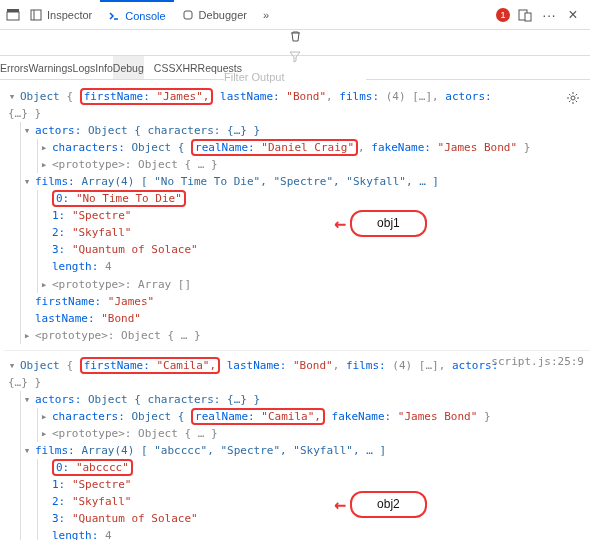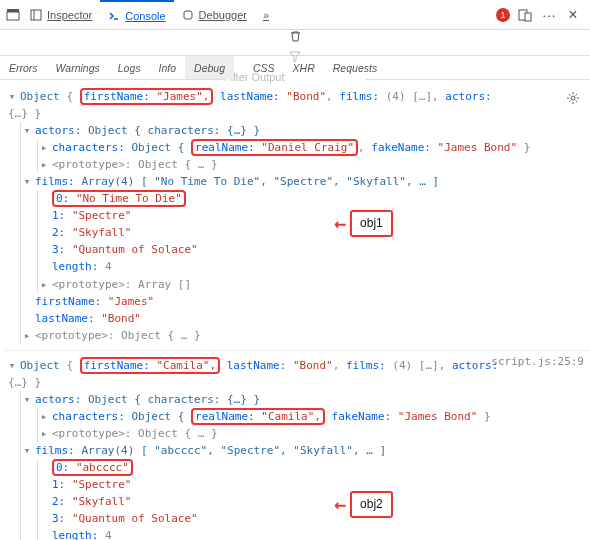--- a/index.html
+++ b/index.html
@@ -1,43 +1,43 @@
 <!DOCTYPE html>
 <html><head>
 <meta charset="utf-8">
 <style>
 * { margin: 0; padding: 0; box-sizing: border-box; }
 body { font-family: -apple-system, "Segoe UI", Arial, sans-serif; font-size: 11px; background: #fff; width: 590px; height: 540px; overflow: hidden; }
 .toolbar { display: flex; align-items: center; border-bottom: 1px solid #ddd; height: 30px; padding: 0 4px; }
-.tab { display: flex; align-items: center; padding: 0 8px; height: 100%; cursor: pointer; color: #555; gap: 5px; text-decoration: underline; }
+.tab { display: flex; align-items: center; padding: 0 8px; height: 100%; cursor: pointer; color: #555; gap: 5px; }
 .tab.active { color: #0060df; border-top: 2px solid #0060df; }
 .toolbar-right { margin-left: auto; display: flex; align-items: center; gap: 6px; padding-right: 4px; }
 .icon-btn { width: 18px; height: 18px; display: flex; align-items: center; justify-content: center; color: #555; cursor: pointer; }
 .filter-bar { display: flex; align-items: center; border-bottom: 1px solid #ddd; height: 26px; padding: 0 8px; gap: 8px; color: #999; flex-direction: column; }
 .filter-input { border: none; outline: none; flex: 1; font-size: 11px; color: #333; }
 .filter-input::placeholder { color: #bbb; }
 .filter-tabs { display: flex; border-bottom: 1px solid #ddd; height: 24px; font-size: 10.5px; }
-.ftab { padding: 0 9px; display: flex; align-items: center; color: #555; cursor: pointer; font-style: italic; }
+.ftab { padding: 0 0; display: flex; align-items: center; color: #555; cursor: pointer; }
 .ftab.sel { background: #eee; }
 .ftab.sep { margin-left: 10px; }
 .console { padding: 6px 0 6px 4px; font-family: Consolas, Menlo, monospace; font-size: 11px; line-height: 1.55; color: #333; overflow: auto; height: calc(100% - 80px); }
 .row { position: relative; padding: 2px 0 2px 2px; }
 .row + .row { border-top: 1px solid #eee; margin-top: 4px; padding-top: 6px; }
 .src { position: absolute; right: 6px; top: 2px; color: #888; font-family: inherit; }
 .indent { margin-left: 16px; border-left: 1px solid #ddd; padding-left: 0; }
 .node { padding-left: 14px; position: relative; white-space: nowrap; }
 .toggle { position: absolute; left: 0; top: 0; width: 12px; text-align: center; color: #888; cursor: pointer; user-select: none; }
 .kw { color: #2e6da4; }
 .key { color: #0060df; }
 .str { color: #c0392b; }
 .num, .dim { color: #888; }
 .hl { border: 2px solid #e33; border-radius: 4px; padding: 0 2px; }
 .callout { position: absolute; display: flex; align-items: center; z-index: 10; }
 .callout .arrow { color: #e33; font-size: 20px; font-weight: bold; margin-right: 4px; }
-.callout .lbl { background: #fff; border: 2px solid #e33; border-radius: 3px; padding: 2px 8px; color: #111; font-family: Arial, sans-serif; font-size: 12px; }
+.callout .lbl { background: #fff; border: 2px solid #e33; border-radius: 12px; padding: 2px 25px; color: #111; font-family: Arial, sans-serif; font-size: 12px; }
 .err-badge { background: #d93025; color: #fff; border-radius: 50%; width: 14px; height: 14px; font-size: 9px; display: flex; align-items: center; justify-content: center; }
 svg { display: block; }
 </style>
 </head>
 <body>
 
 <div class="toolbar">
   <span class="icon-btn">
       <svg width="14" height="14" viewBox="0 0 14 14">
         <rect x="1" y="4" width="12" height="8" stroke="#555" fill="none"></rect>

